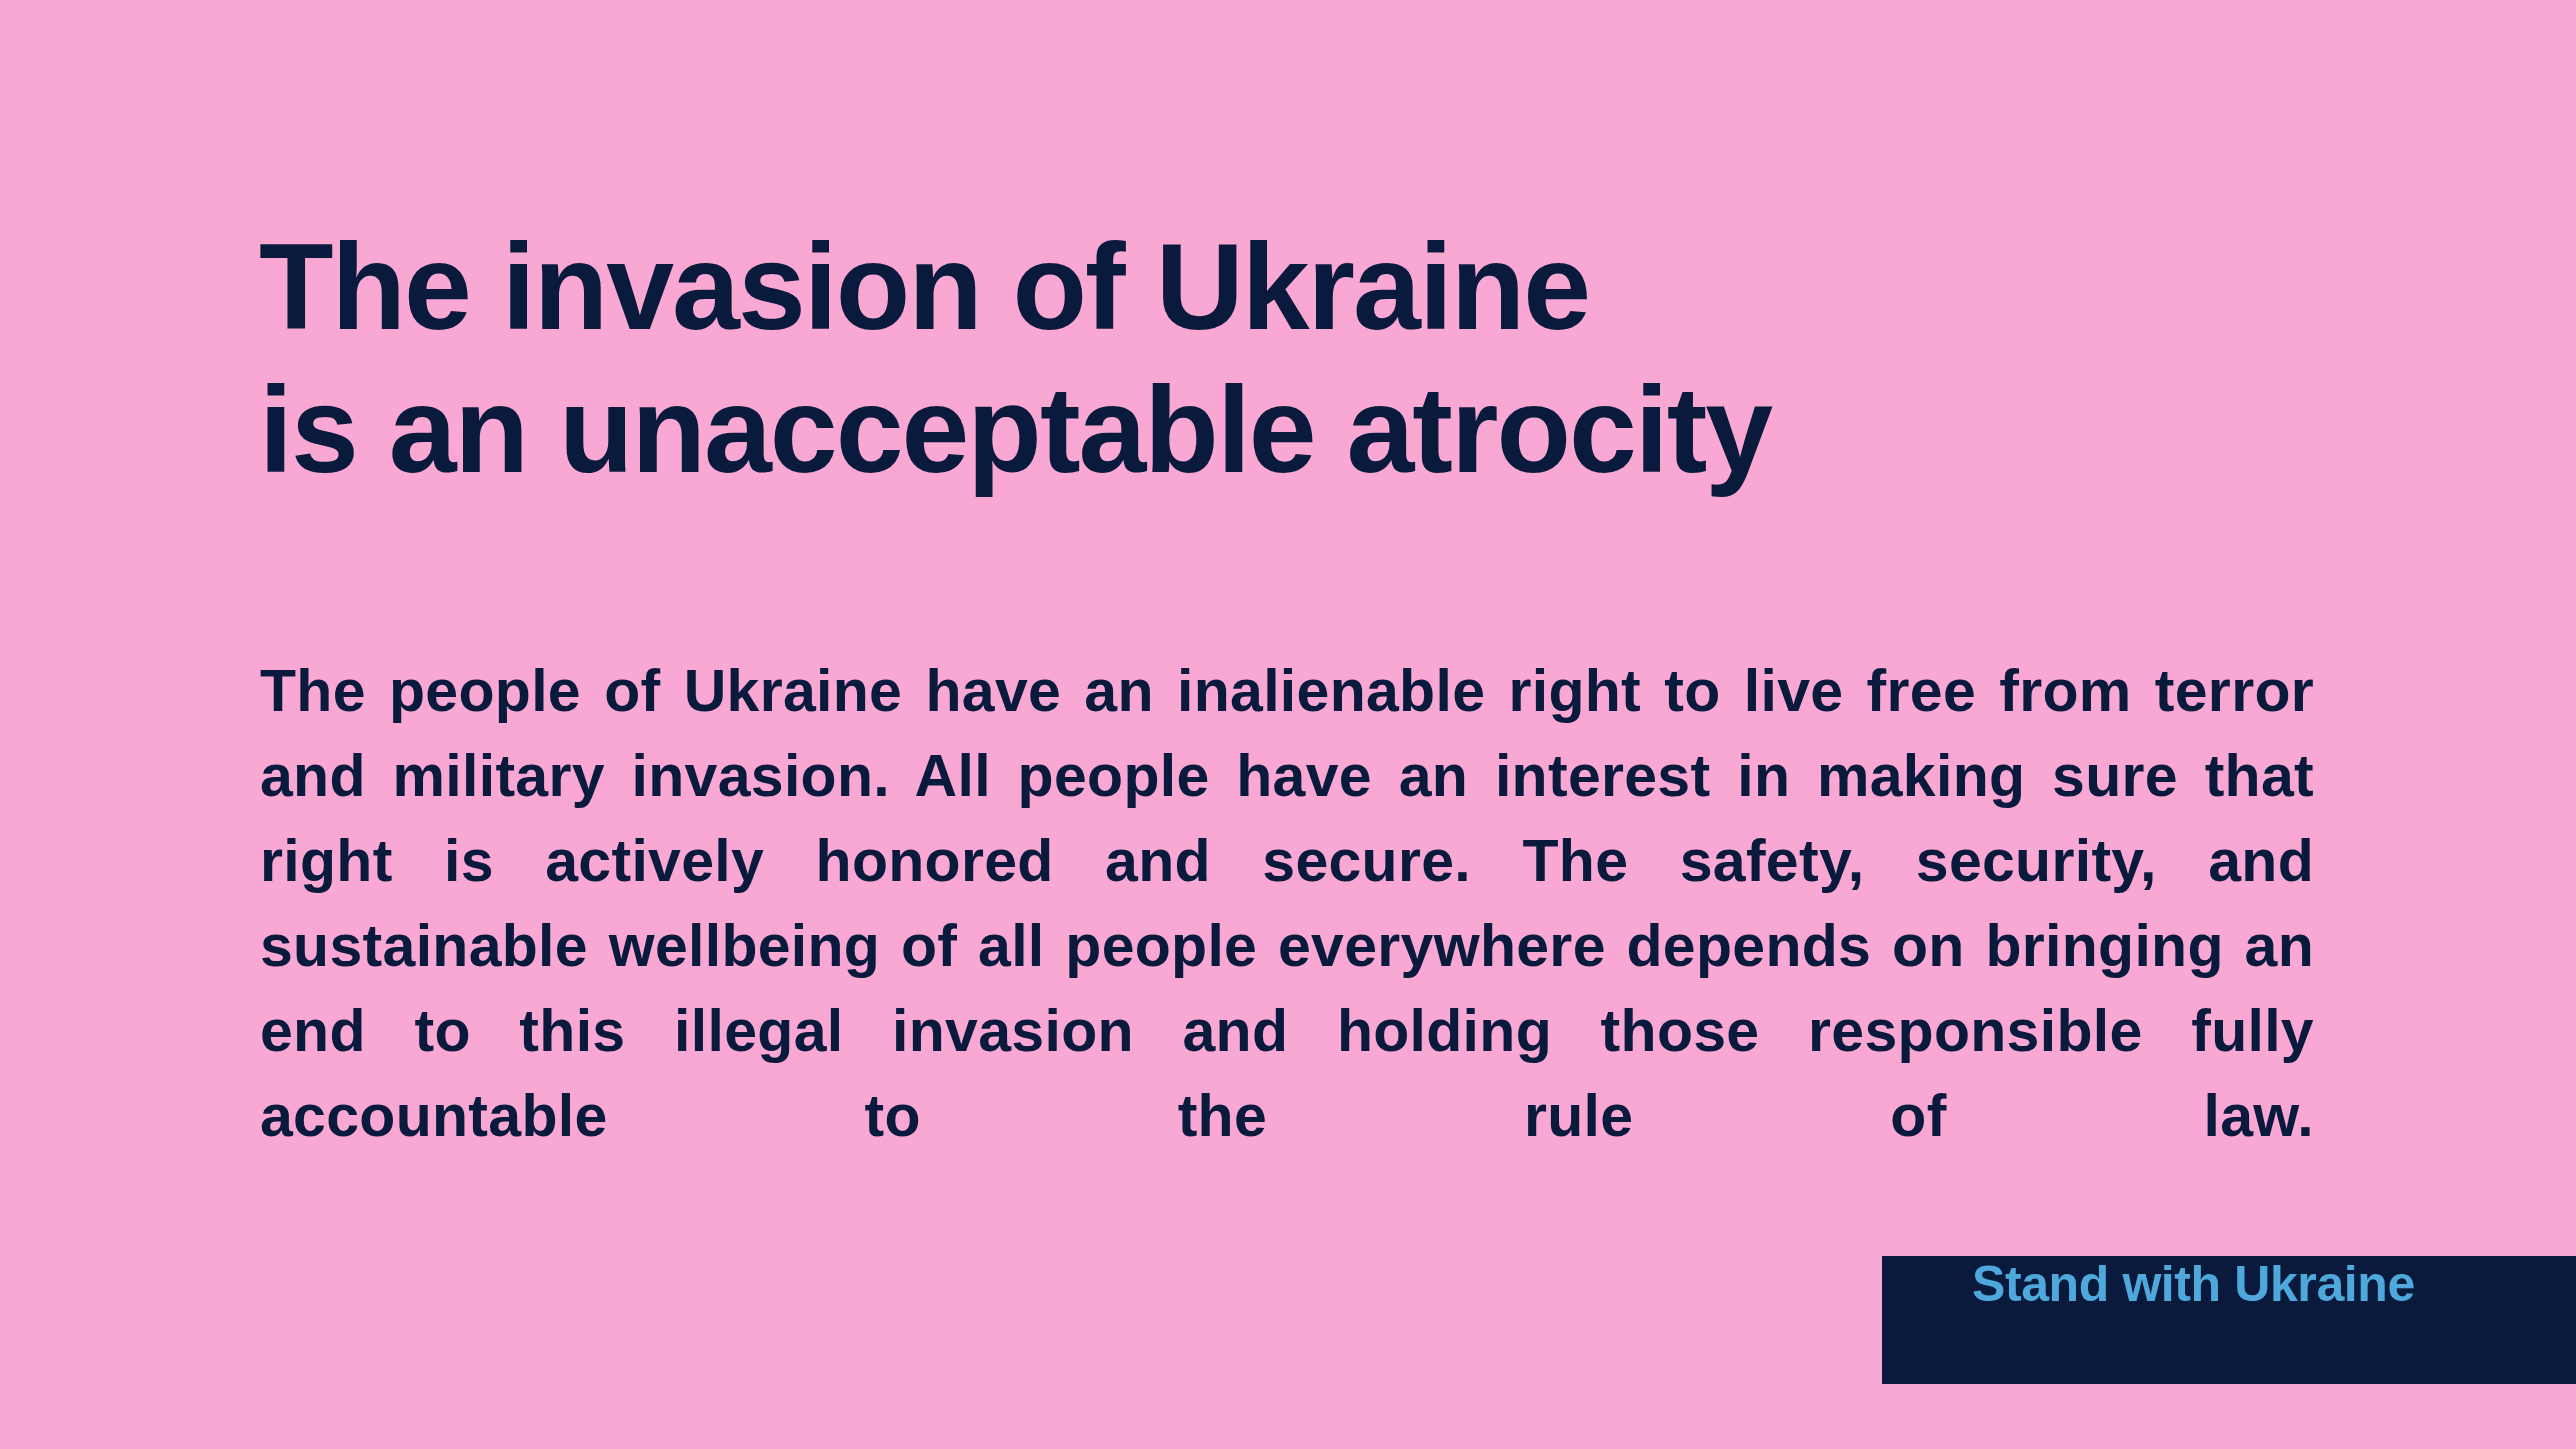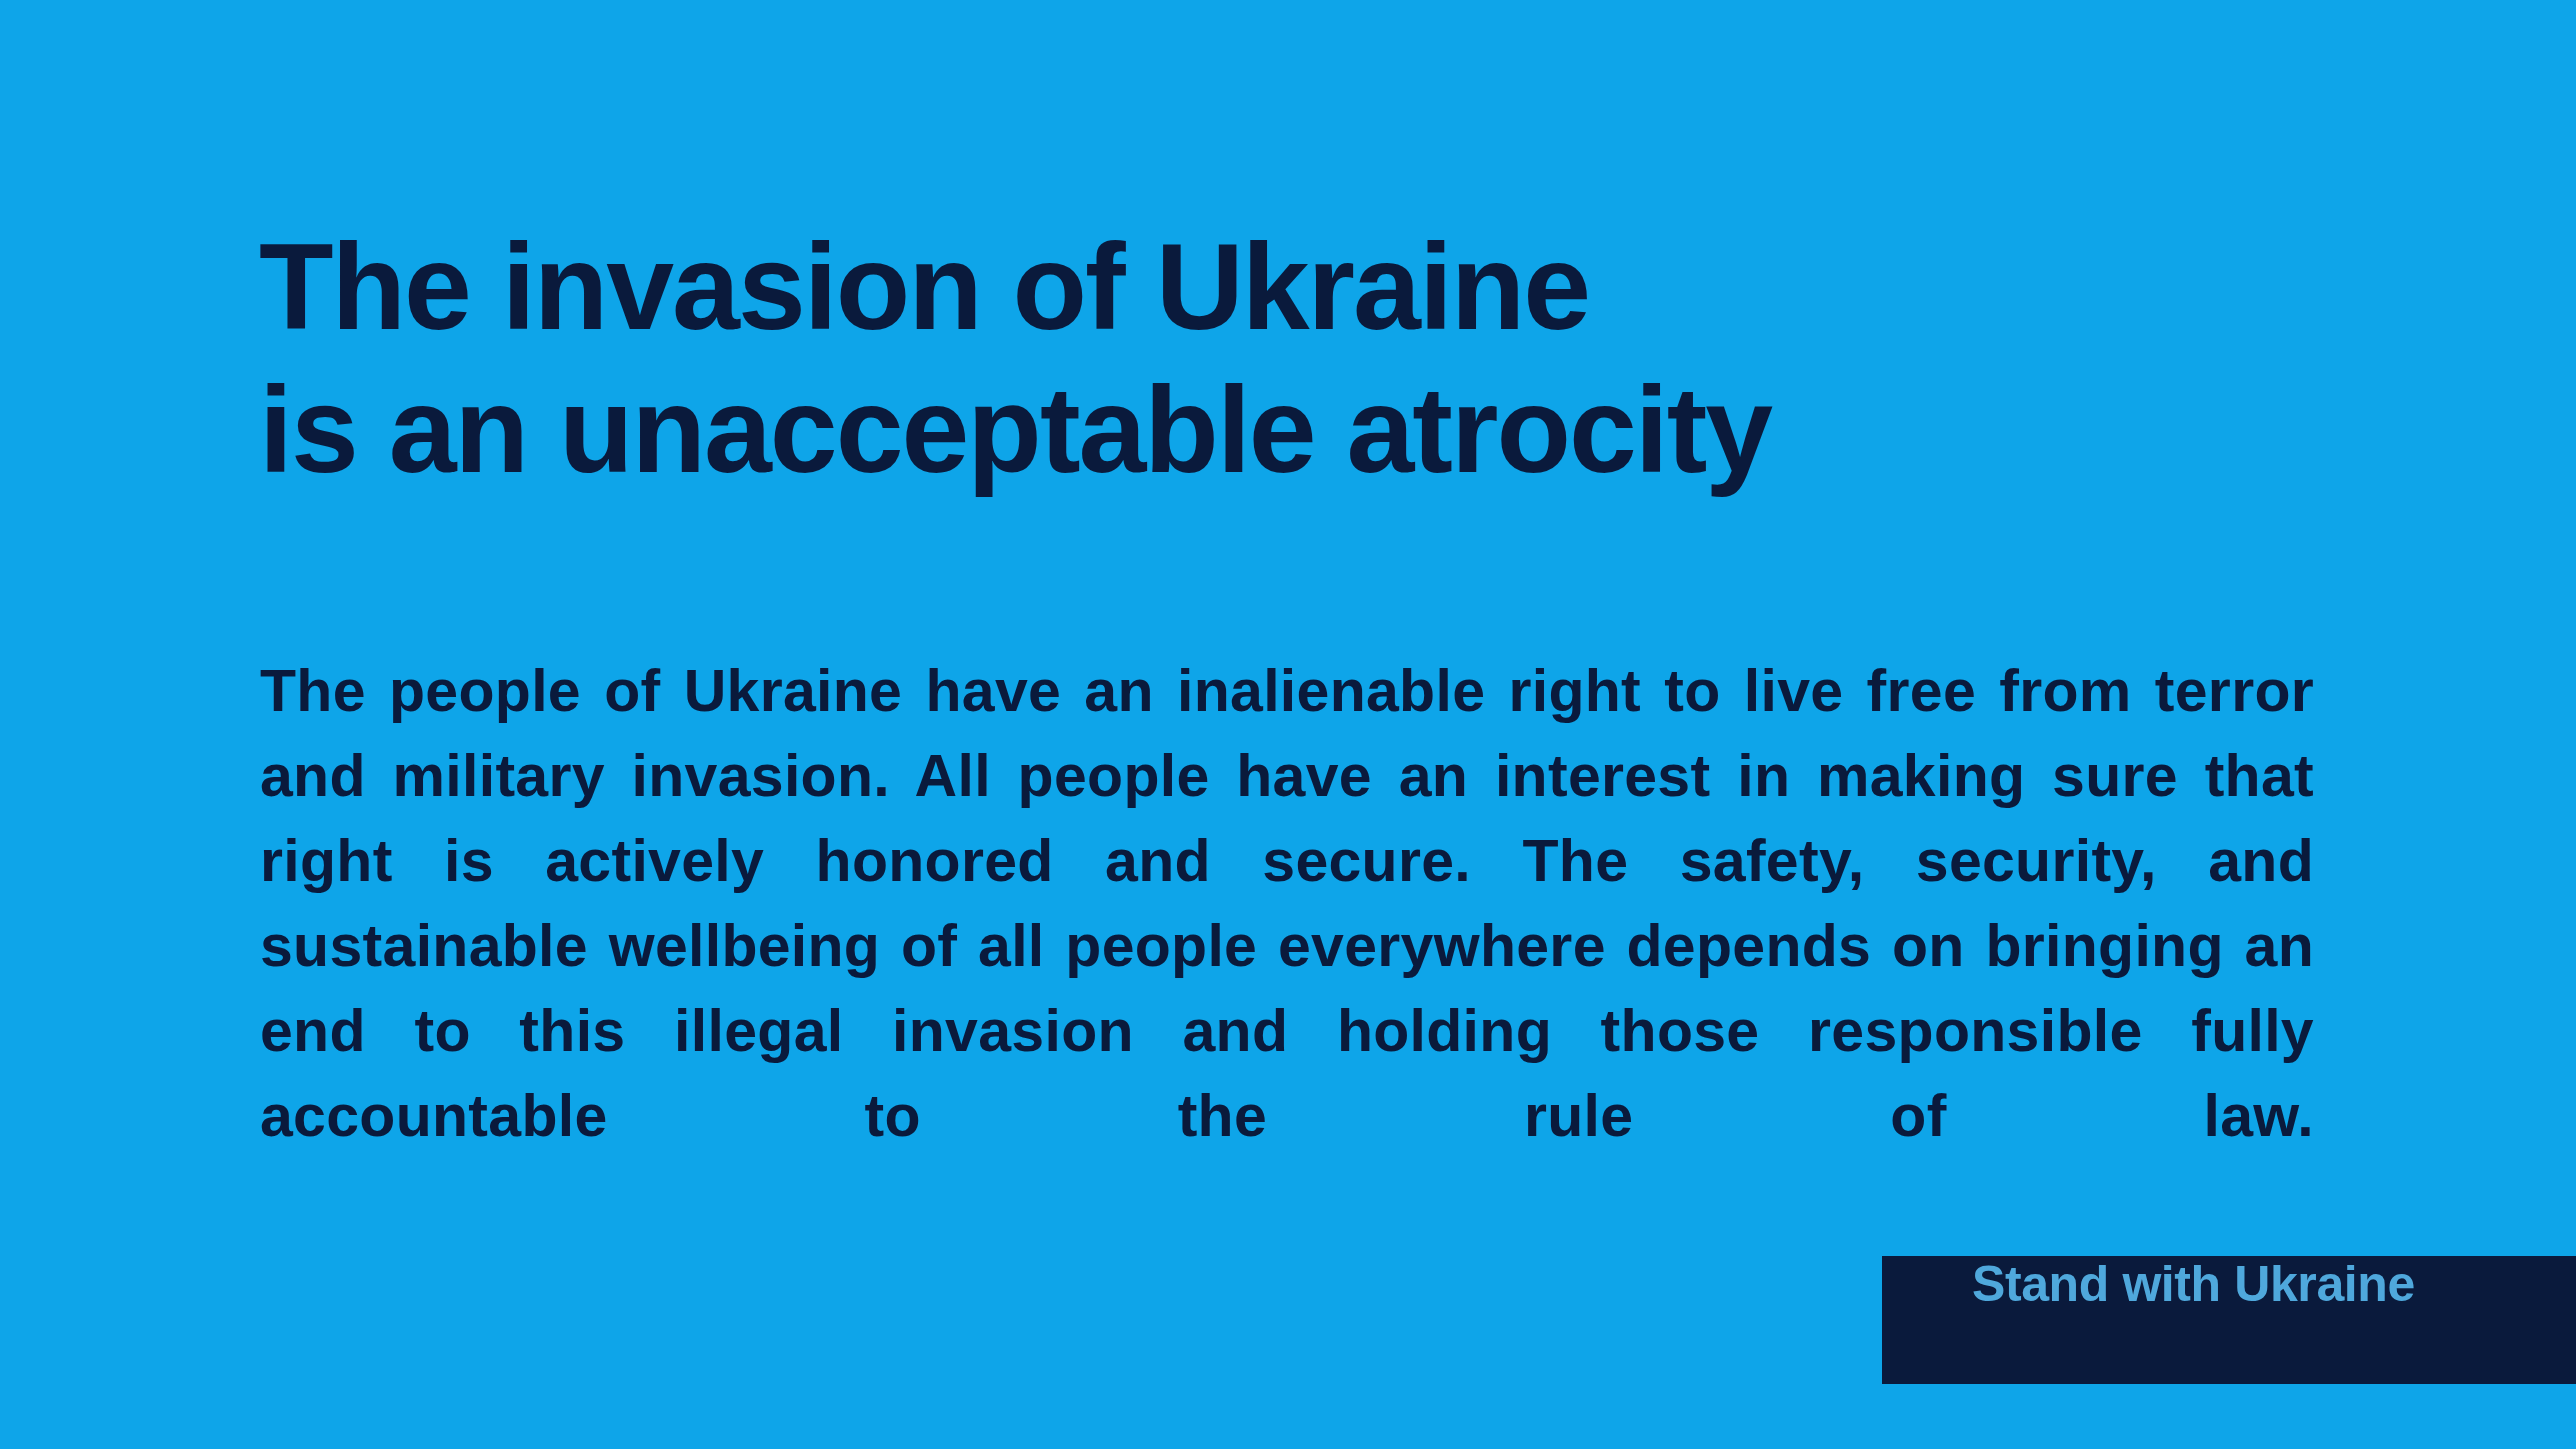--- a/index.html
+++ b/index.html
@@ -85,21 +85,21 @@
     font-size: 50px;
     font-weight: 700;
     line-height: 56px;
     letter-spacing: -0.4px;
     white-space: nowrap;
   }
 </style>
 </head>
 <body>
 
-<div class="poster" style="background: #0ea5e9;">
+<div class="poster" style="background: #f9a8d4;">
 
   <h1 class="headline" style="color: rgb(10, 26, 60);">The invasion of Ukraine
 is an unacceptable atrocity</h1>
 
   <p class="body-copy" style="color: rgb(10, 26, 60);">The people of Ukraine have an inalienable right to live free from terror and military invasion. All people have an interest in making sure that right is actively honored and secure. The safety, security, and sustainable wellbeing of all people everywhere depends on bringing an end to this illegal invasion and holding those responsible fully accountable to the rule of law.</p>
 
   <div class="banner" style="background: rgb(10, 26, 60);">
     <span class="banner-label" style="color: rgb(79, 168, 220);">Stand with Ukraine</span>
   </div>
 

